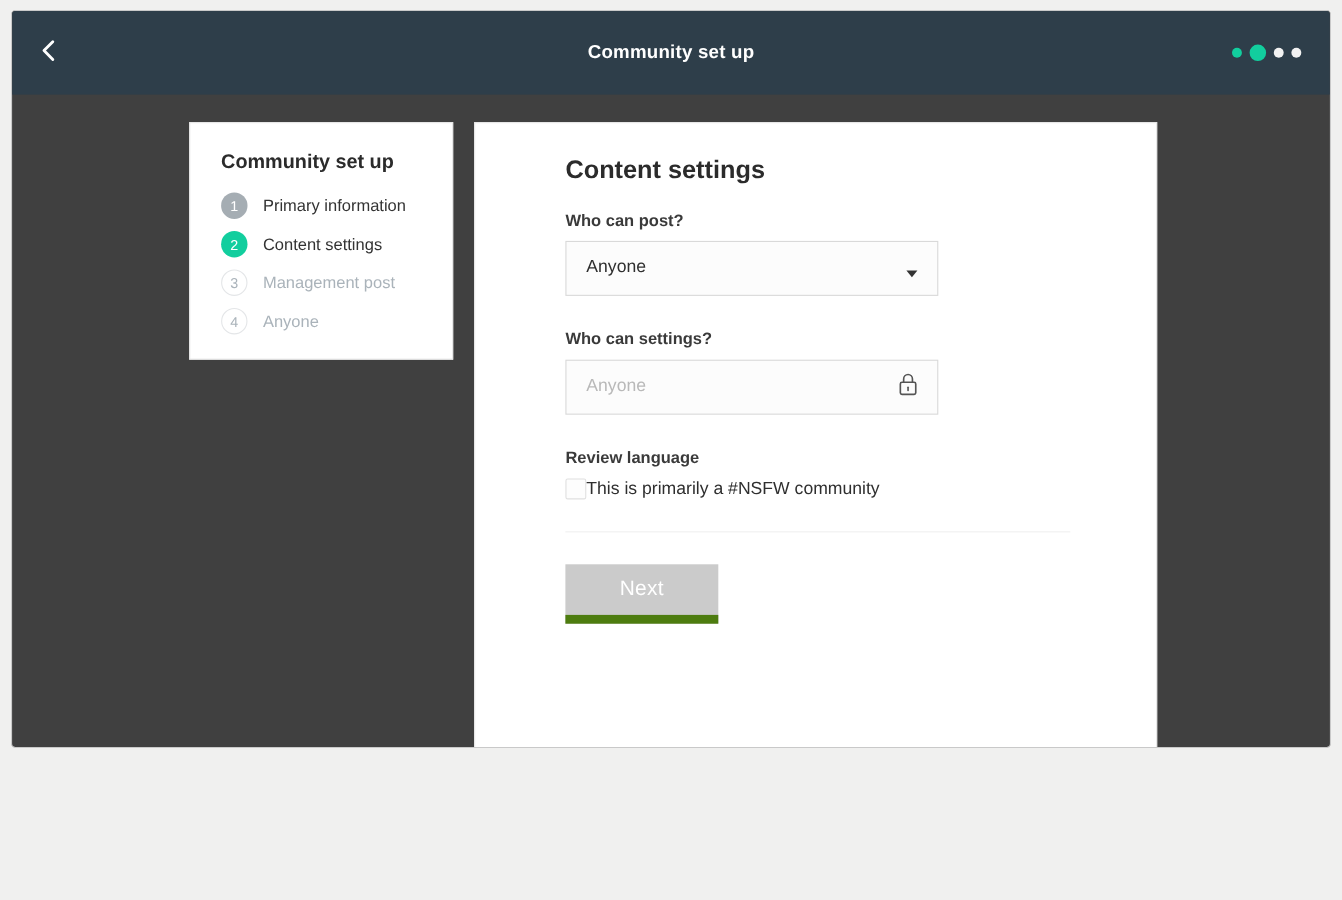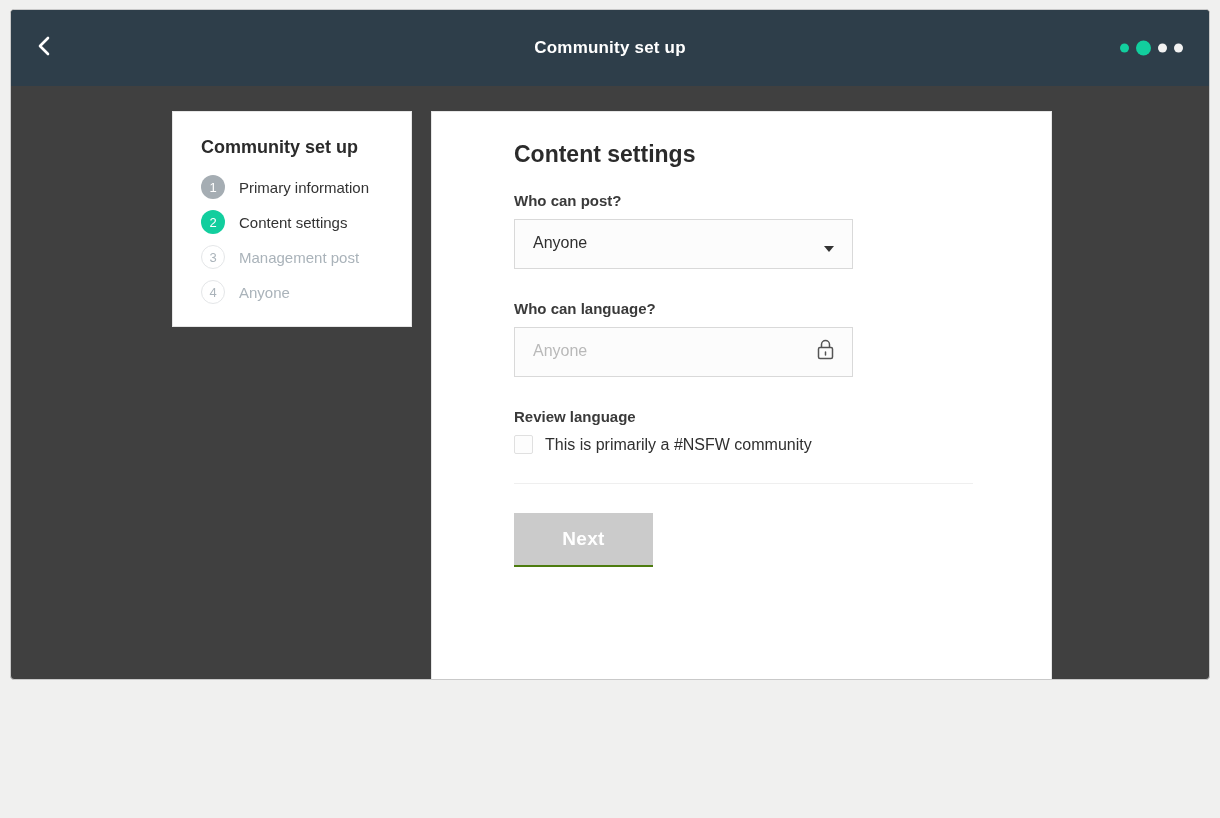--- a/index.html
+++ b/index.html
@@ -132,21 +132,21 @@
     width: 0; height: 0;
     border-left: 5px solid transparent;
     border-right: 5px solid transparent;
     border-top: 6px solid #333333;
   }
   .lock-icon { display: flex; align-items: center; }
 
   .checkbox-row {
     display: flex;
     align-items: center;
-    gap: 12px;
+    gap: 0;
     margin-top: 3px;
     margin-bottom: 29px;
   }
   .checkbox {
     width: 19px; height: 19px;
     background: #fdfdfd;
     border: 1px solid #e0e0e0;
     border-radius: 2px;
     cursor: pointer;
     flex: 0 0 auto;
@@ -155,25 +155,25 @@
 
   .divider {
     width: 459px; height: 1px;
     background: #efefef;
     margin-bottom: 29px;
   }
   .next-btn {
     width: 139px; height: 54px;
     background: #cbcbcb;
     border: none;
-    border-bottom: 2px solid #4d7c0f;
+    border-bottom: 8px solid #4d7c0f;
     color: #ffffff;
     font-family: "Liberation Sans", "DejaVu Sans", sans-serif;
     font-size: 19px;
-    font-weight: bold;
+    font-weight: normal;
     letter-spacing: 0.3px;
     cursor: default;
   }
 </style>
 </head>
 <body>
 
 <div class="app-frame">
 
   <div class="header">
@@ -217,21 +217,21 @@
   <div class="form-card">
     <div class="form-inner">
       <div class="form-title">Content settings</div>
 
       <div class="field-label">Who can post?</div>
       <div class="field-box select">
         <span class="field-value">Anyone</span>
         <span class="caret-down"></span>
       </div>
 
-      <div class="field-label">Who can language?</div>
+      <div class="field-label">Who can settings?</div>
       <div class="field-box locked">
         <span class="field-value">Anyone</span>
         <span class="lock-icon">
           <svg width="17" height="21" viewBox="0 0 17 21">
             <rect x="1.5" y="8.5" width="14" height="11" rx="1.5" fill="none" stroke="#555555" stroke-width="1.5"></rect>
             <path d="M4.5 8.5 V5.5 a4 4 0 0 1 8 0 V8.5" fill="none" stroke="#555555" stroke-width="1.5"></path>
             <line x1="8.5" y1="13" x2="8.5" y2="16" stroke="#555555" stroke-width="1.5" stroke-linecap="round"></line>
           </svg>
         </span>
       </div>

